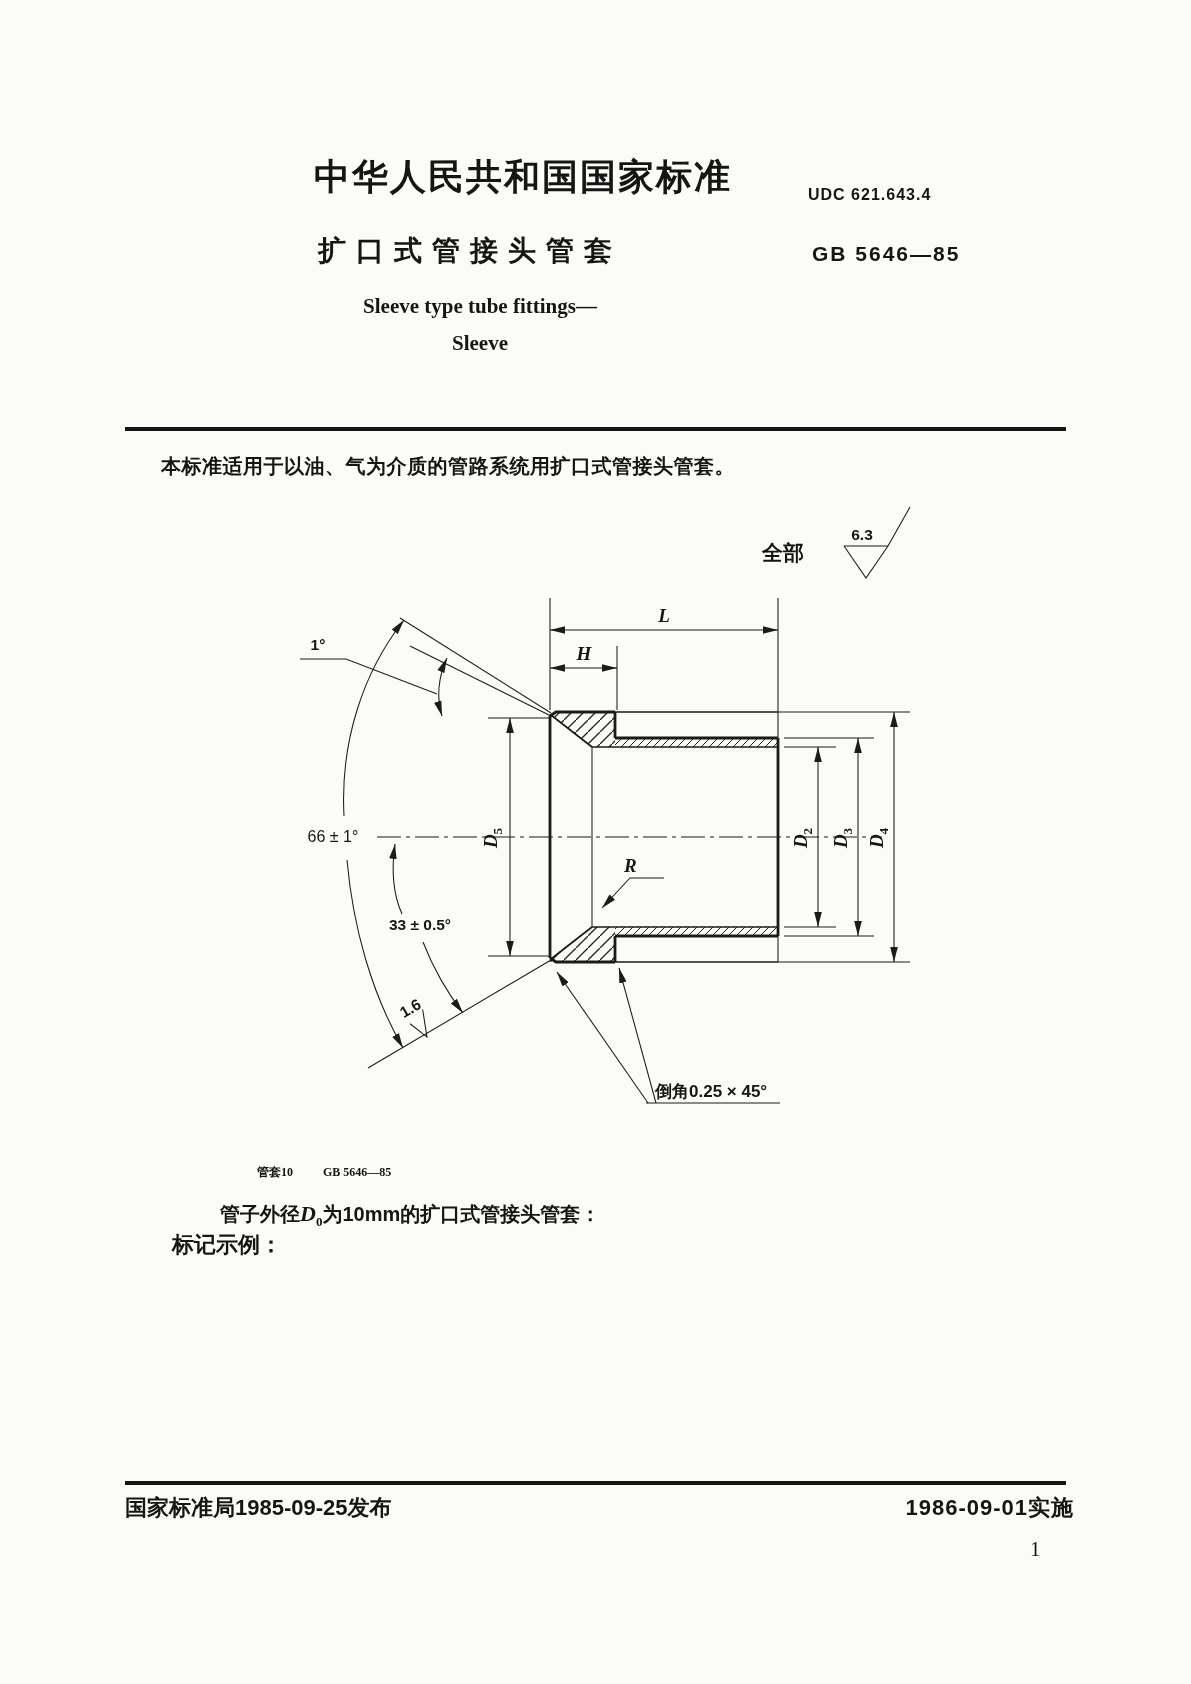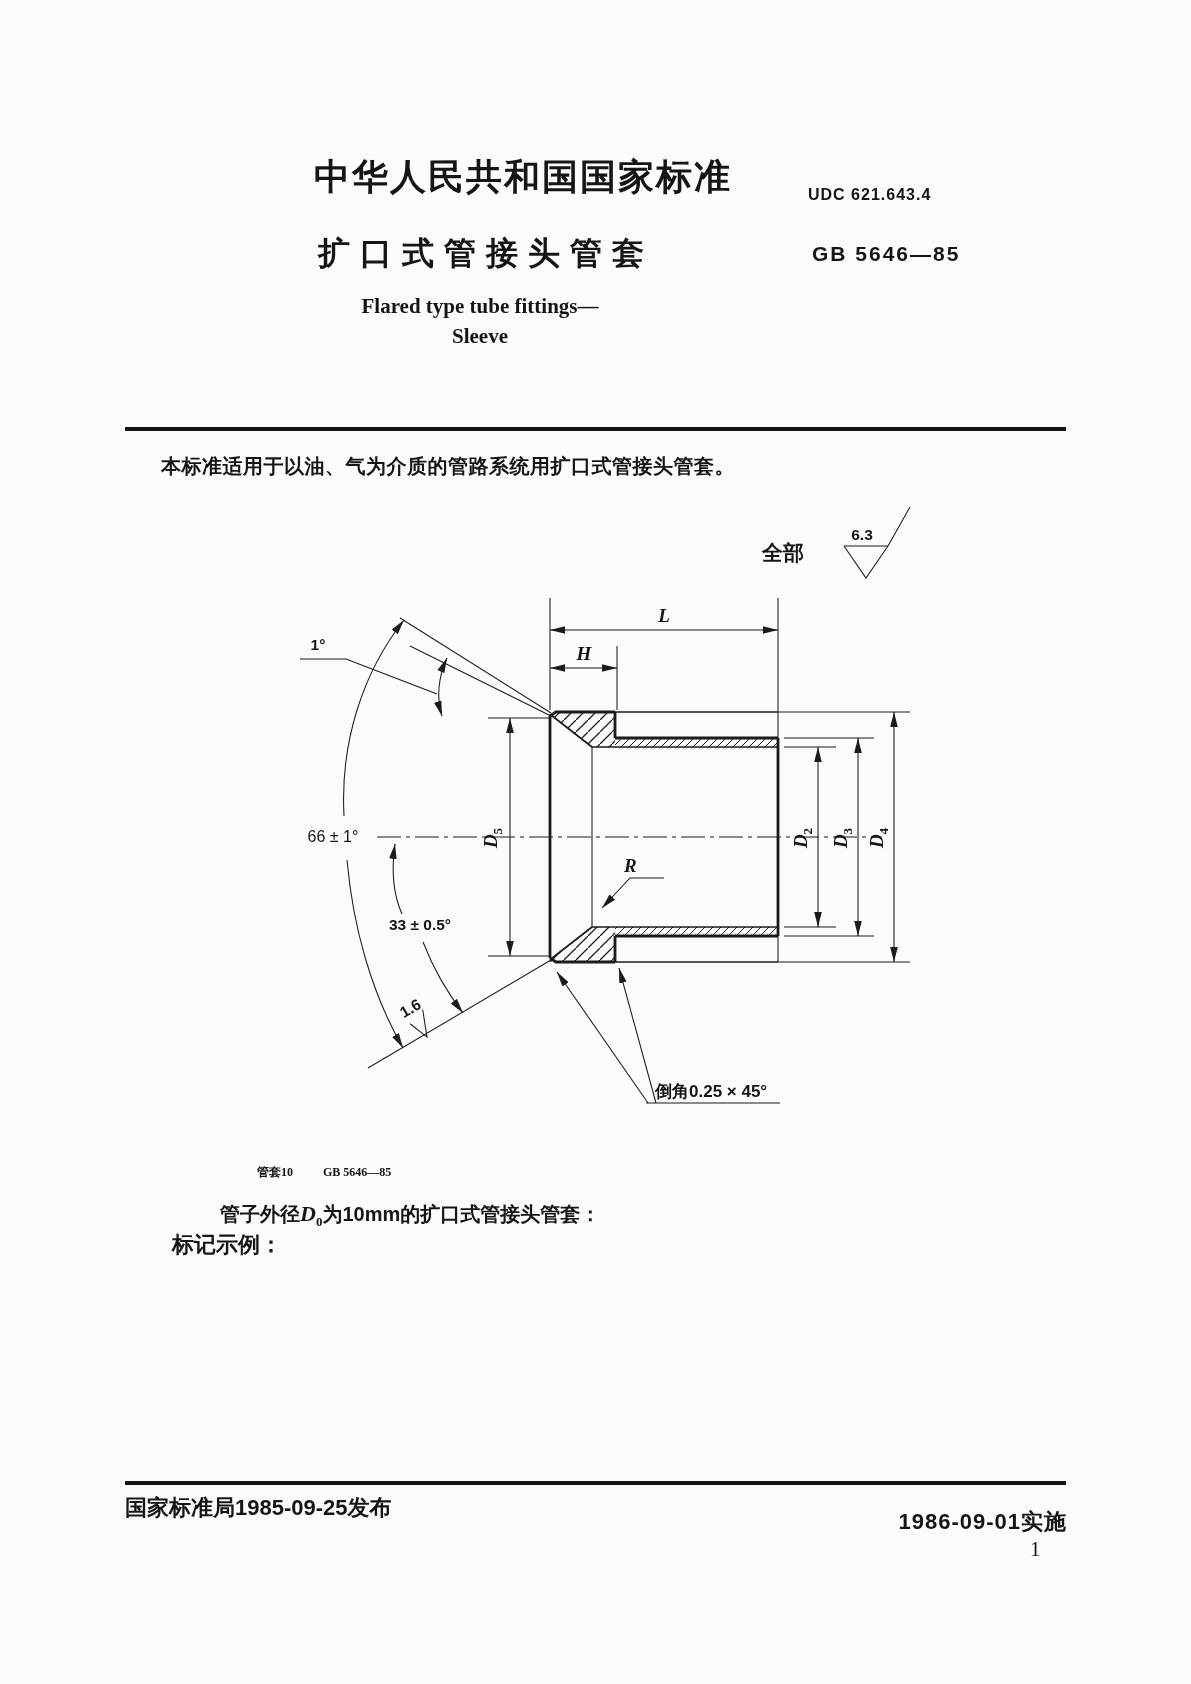--- a/index.html
+++ b/index.html
@@ -5,58 +5,58 @@
   html,body{margin:0;padding:0;}
   body{
     width:1191px;height:1684px;position:relative;
     background:#fbfbf9;color:#151515;
     font-family:"Liberation Sans","DejaVu Sans",sans-serif;
     overflow:hidden;
   }
   .abs{position:absolute;white-space:nowrap;}
   .org-title{left:314px;top:153px;font-size:36px;font-weight:700;letter-spacing:2px;}
   .udc{left:808px;top:186px;font-size:16px;font-weight:700;letter-spacing:1px;}
-  .title-zh{left:318px;top:232px;font-size:32px;font-weight:700;letter-spacing:10px;}
+  .title-zh{left:318px;top:232px;font-size:28px;font-weight:700;letter-spacing:10px;}
   .std-no{left:812px;top:242px;font-size:21px;font-weight:700;letter-spacing:2px;}
   .title-en{left:320px;top:294px;width:320px;text-align:center;
     font-family:"Liberation Serif","DejaVu Serif",serif;font-weight:700;font-size:21px;}
-  .title-en .l2{margin-top:5px;}
+  .title-en .l2{margin-top:12px;}
   .rule{position:absolute;background:#141414;height:4px;width:941px;left:125px;}
   .rule-top{top:427px;}
   .rule-bottom{top:1481px;}
   .scope{left:161px;top:453px;font-size:20px;font-weight:600;letter-spacing:0.5px;}
   .mk-head{left:172px;top:1230px;font-size:22px;font-weight:700;}
   .mk-l2{left:220px;top:1201px;font-size:20px;font-weight:600;}
   .mk-l3{left:257px;top:1164px;font-size:12px;font-weight:600;font-family:Liberation Serif, serif;}
   .mk-l3 .gap{display:inline-block;width:30px;}
   .dsym{font-family:"Liberation Serif","DejaVu Serif",serif;font-style:italic;font-weight:700;font-size:22px;}
   .dsym sub{font-size:13px;font-style:normal;}
   .foot-left{left:125px;top:1493px;font-size:22px;font-weight:700;}
-  .foot-right{right:124px;top:1493px;font-size:22px;font-weight:700;letter-spacing:1px;margin-top:14px;}
+  .foot-right{right:117px;top:1493px;font-size:22px;font-weight:700;letter-spacing:1px;}
   .pageno{left:1030px;top:1537px;font-size:21px;font-family:"Liberation Serif","DejaVu Serif",serif;}
   svg{position:absolute;left:240px;top:478px;}
   svg .thick{stroke:#1b1b1b;stroke-width:2.8;fill:none;}
   svg .med{stroke:#1b1b1b;stroke-width:1.7;fill:none;}
   svg .thin{stroke:#1b1b1b;stroke-width:1.05;fill:none;}
   svg .center{stroke:#1b1b1b;stroke-width:1.05;fill:none;stroke-dasharray:24 5 4 5;}
   svg text{fill:#151515;}
   .dimtxt{font-family:"Liberation Serif","DejaVu Serif",serif;font-style:italic;font-size:19px;font-weight:600;}
   .subtxt{font-size:13px;font-style:normal;}
   .angtxt{font-size:15.5px;font-weight:700;font-family:"Liberation Sans","DejaVu Sans",sans-serif;}
   .zhtxt{font-size:17px;font-weight:600;font-family:"Liberation Sans","DejaVu Sans",sans-serif;}
 </style>
 </head>
 <body>
 
 <div class="abs org-title">中华人民共和国国家标准</div>
 <div class="abs udc">UDC 621.643.4</div>
 <div class="abs title-zh">扩口式管接头管套</div>
 <div class="abs std-no">GB 5646—85</div>
 <div class="abs title-en">
-  <div class="l1">Flared type tube fittings—</div>
+  <div class="l1">Sleeve type tube fittings—</div>
   <div class="l2">Sleeve</div>
 </div>
 <div class="rule rule-top"></div>
 <div class="abs scope">本标准适用于以油、气为介质的管路系统用扩口式管接头管套。</div>
 
 <svg width="720" height="650" viewBox="240 478 720 650">
   <defs>
     <marker id="arw" markerUnits="userSpaceOnUse" markerWidth="16" markerHeight="10" refX="15" refY="5" orient="auto-start-reverse">
       <path d="M0,1.2 L15,5 L0,8.8 Z" fill="#1b1b1b"></path>
     </marker>

